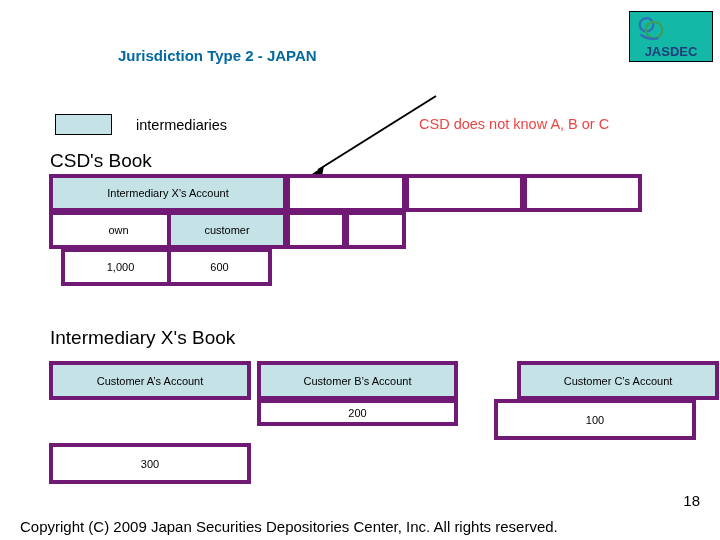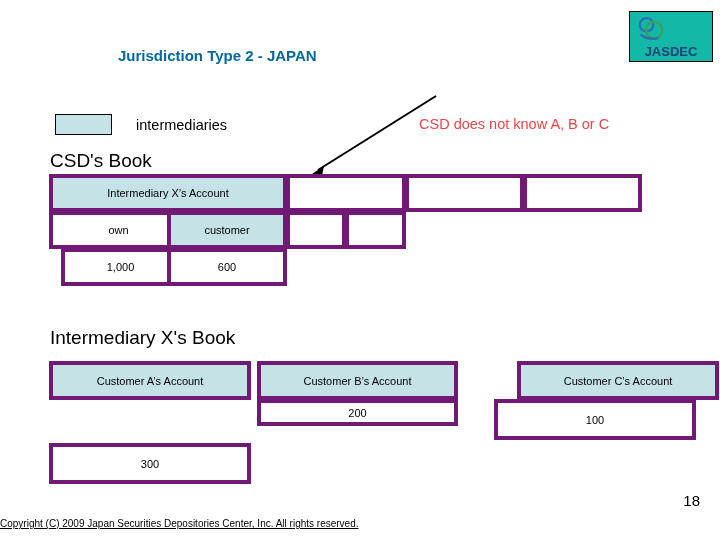--- a/index.html
+++ b/index.html
@@ -145,21 +145,21 @@
   .c-r1d { left: 474px; top: 0px;  width: 119px; height: 38px; }
 
   
   .c-r2a { left: 0px;   top: 37px; width: 139px; height: 38px; }
   .c-r2b { left: 118px; top: 37px; width: 120px; height: 38px; }
   .c-r2c { left: 237px; top: 37px; width: 60px;  height: 38px; }
   .c-r2d { left: 296px; top: 37px; width: 61px;  height: 38px; }
 
   
   .c-r3a { left: 0px;   top: 74px; width: 119px; height: 38px; margin-left: 12px; }
-  .c-r3b { left: 118px; top: 74px; width: 120px; height: 38px; }
+  .c-r3b { left: 118px; top: 74px; width: 105px; height: 38px; }
 
   
   .ix-table {
     position: absolute;
     left: 49px;
     top: 361px;
   }
   .x-h1 { left: 0px;   top: 0px;  width: 202px; height: 39px; }
   .x-h2 { left: 208px; top: 0px;  width: 201px; height: 39px; }
   .x-h3 { left: 468px; top: 0px;  width: 202px; height: 39px; }
@@ -170,26 +170,25 @@
   
   .page-num {
     position: absolute;
     right: 20px;
     top: 492px;
     font-size: 15px;
     color: #000000;
   }
   .copyright {
     position: absolute;
-    left: 0;
+    left: 20px;
     top: 518px;
-    font-size: 10px;
-    color: #000000;
-    white-space: nowrap;
-    text-decoration: underline;
+    font-size: 15px;
+    color: #000000;
+    white-space: nowrap;
   }
 </style>
 </head>
 <body>
 
 <div class="page">
 
   <div class="logo-box">
     <svg class="logo-mark" viewBox="0 0 40 40">
       <circle cx="14" cy="13" r="9" fill="none" stroke="#2f6fb5" stroke-width="3"></circle>

